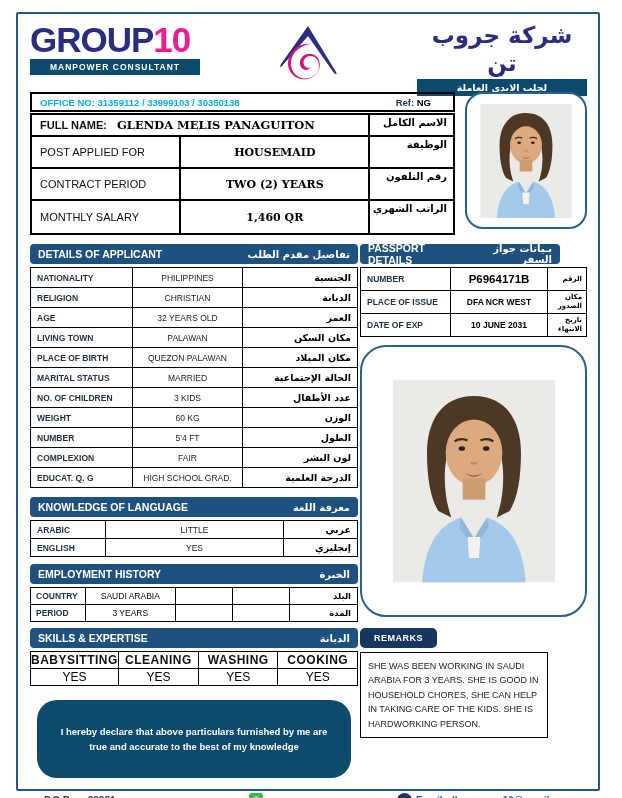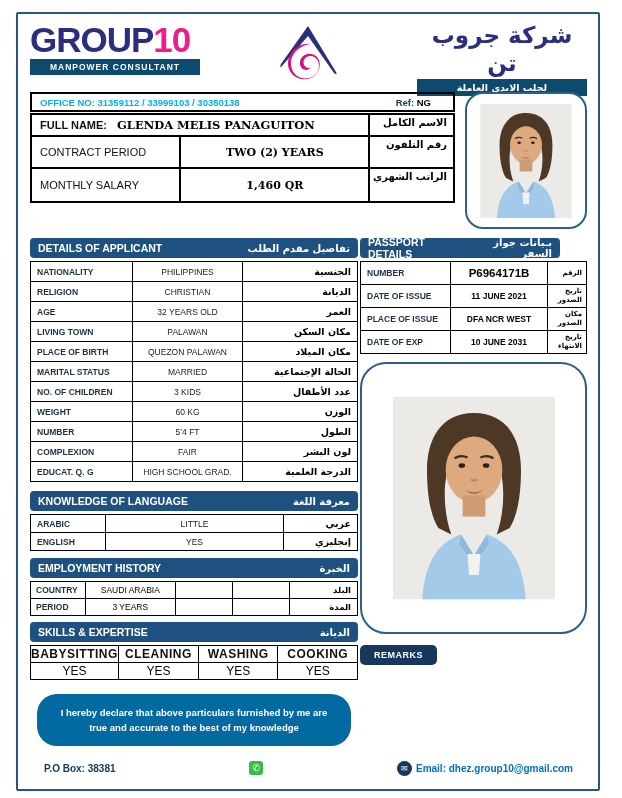--- a/index.html
+++ b/index.html
@@ -79,22 +79,22 @@
   .emp-table td { border:1.5px solid #000; height:17px; font-size:8.5px; }
   .emp-table .lbl { width:55px; font-weight:bold; color:#1F3042; padding-left:5px; }
   .emp-table .val { width:90px; text-align:center; }
   .emp-table .e1 { width:58px; } .emp-table .e2 { width:57px; }
   .emp-table .ar { width:68px; text-align:right; padding-right:6px; font-family:"DejaVu Sans", sans-serif;
     font-weight:bold; font-size:8.5px; direction:rtl; }
 
   .skill-table td { border:1.5px solid #000; height:17px; width:25%; text-align:center; font-size:12px; }
   .skill-table .head td { font-weight:bold; letter-spacing:0.5px; color:#111; }
 
-  .declaration { margin:14px 7px 0 7px; background:#0369a1; color:#fff; border-radius:20px;
-    padding:11px 20px; text-align:center; font-weight:bold; font-size:9.5px; line-height:1.6; }
+  .declaration { margin:14px 7px 0 7px; background:#0c4a6e; color:#fff; border-radius:20px;
+    padding:24px 20px; text-align:center; font-weight:bold; font-size:9.5px; line-height:1.6; }
 
   
   .pass-bar { width:200px; }
   .pass-table td { border:1.5px solid #000; height:23px; }
   .pass-table .lbl { width:90px; font-weight:bold; font-size:8.5px; color:#1F3042; padding-left:6px; }
   .pass-table .val { width:97px; text-align:center; font-size:8.5px; font-weight:bold; }
   .pass-table .val.big { font-size:11.5px; font-weight:bold; font-family:"Liberation Sans", sans-serif; }
   .pass-table .ar { text-align:right; padding-right:4px; font-family:"DejaVu Sans", sans-serif;
     font-weight:bold; font-size:7px; direction:rtl; line-height:1.25; }
 
@@ -150,20 +150,25 @@
         <table class="main-table">
           <tbody>
               <tr class="r1">
             <td colspan="2">
               <div class="fullname-cell">
                 <span class="fullname-lbl">FULL NAME:</span>
                 <span class="fullname-val">GLENDA MELIS PANAGUITON</span>
               </div>
             </td>
             <td class="ar" dir="rtl">الاسم الكامل</td>
+          </tr>
+          <tr class="r2">
+            <td class="lbl">POST APPLIED FOR</td>
+            <td class="val">HOUSEMAID</td>
+            <td class="ar" dir="rtl">الوظيفة</td>
           </tr>
           <tr class="r3">
             <td class="lbl">CONTRACT PERIOD</td>
             <td class="val">TWO (2) YEARS</td>
             <td class="ar" dir="rtl">رقم التلفون</td>
           </tr>
           <tr class="r4">
             <td class="lbl">MONTHLY SALARY</td>
             <td class="val">1,460 QR</td>
             <td class="ar" dir="rtl">الراتب الشهري</td>
@@ -334,45 +339,41 @@
           <span class="ar" dir="rtl">بـيانات جواز السفر</span>
         </div>
         <table class="pass-table">
           <tbody>
               <tr>
                 <td class="lbl">NUMBER</td>
                 <td class="val big">P6964171B</td>
                 <td class="ar" dir="rtl">الرقم</td>
               </tr>
           <tr>
-                <td class="lbl">DATE OF ISSUE</td>
-                <td class="val">11 JUNE 2021</td>
-                <td class="ar" dir="rtl">تاريخ الصدور</td>
-              </tr>
-          <tr>
                 <td class="lbl">PLACE OF ISSUE</td>
                 <td class="val">DFA NCR WEST</td>
                 <td class="ar" dir="rtl">مكان الصدور</td>
               </tr>
           <tr>
                 <td class="lbl">DATE OF EXP</td>
                 <td class="val">10 JUNE 2031</td>
                 <td class="ar" dir="rtl">تاريخ الانتهاء</td>
               </tr>
         </tbody>
           </table>
 
         <div class="photo-box big">
           <svg viewBox="0 0 100 125">
               <use href="#portrait"></use>
             </svg>
         </div>
 
         <div class="remarks-wrap">
           <div class="remarks-bar">REMARKS</div>
+          <div class="remarks-box">SHE WAS BEEN WORKING IN SAUDI ARABIA FOR 3 YEARS. SHE IS GOOD IN HOUSEHOLD CHORES, SHE CAN HELP IN TAKING CARE OF THE KIDS. SHE IS HARDWORKING PERSON.</div>
         </div>
       </div>
     </div>
 
     <div class="footer">
       <span class="po">P.O Box: 38381</span>
       <span class="phone-wrap">
         <span class="wa-icon">✆</span>
       </span>
       <span class="email-wrap">

